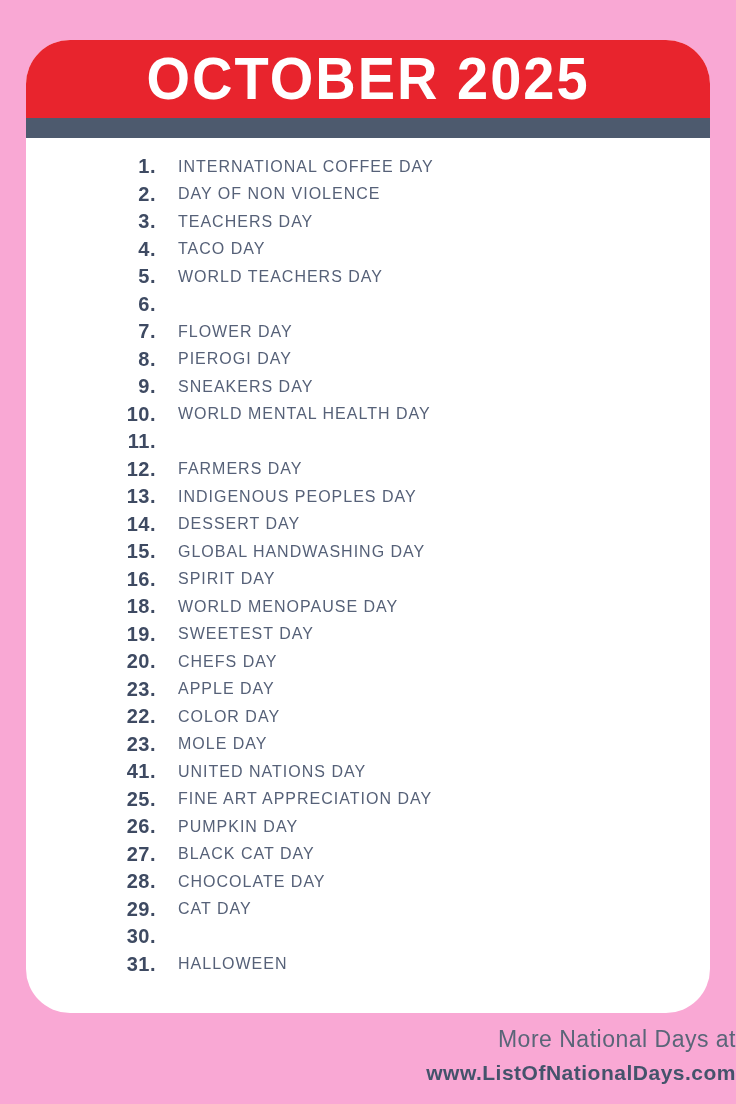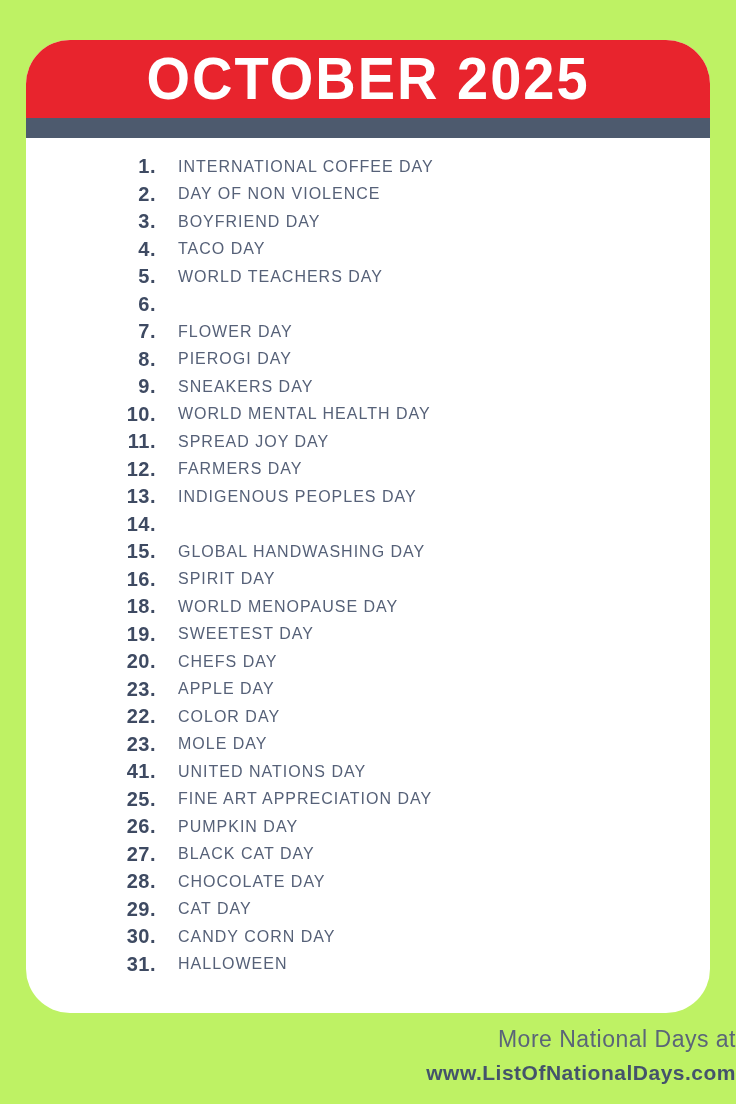--- a/index.html
+++ b/index.html
@@ -9,21 +9,21 @@
   body {
     width: 736px;
     height: 1104px;
     font-family: "Liberation Sans", sans-serif;
     overflow: hidden;
   }
   .page {
     position: relative;
     width: 736px;
     height: 1104px;
-    background: #bef264;
+    background: #f9a8d4;
   }
   .card {
     position: absolute;
     left: 26px;
     top: 40px;
     width: 684px;
     height: 973px;
     background: #ffffff;
     border-radius: 44px;
     overflow: hidden;
@@ -111,21 +111,21 @@
         <div class="row">
           <span class="num">1.</span>
           <span class="name">INTERNATIONAL COFFEE DAY</span>
         </div>
         <div class="row">
           <span class="num">2.</span>
           <span class="name">DAY OF NON VIOLENCE</span>
         </div>
         <div class="row">
           <span class="num">3.</span>
-          <span class="name">BOYFRIEND DAY</span>
+          <span class="name">TEACHERS DAY</span>
         </div>
         <div class="row">
           <span class="num">4.</span>
           <span class="name">TACO DAY</span>
         </div>
         <div class="row">
           <span class="num">5.</span>
           <span class="name">WORLD TEACHERS DAY</span>
         </div>
         <div class="row">
@@ -142,32 +142,32 @@
         <div class="row">
           <span class="num">9.</span>
           <span class="name">SNEAKERS DAY</span>
         </div>
         <div class="row">
           <span class="num">10.</span>
           <span class="name">WORLD MENTAL HEALTH DAY</span>
         </div>
         <div class="row">
           <span class="num">11.</span>
-          <span class="name">SPREAD JOY DAY</span>
         </div>
         <div class="row">
           <span class="num">12.</span>
           <span class="name">FARMERS DAY</span>
         </div>
         <div class="row">
           <span class="num">13.</span>
           <span class="name">INDIGENOUS PEOPLES DAY</span>
         </div>
         <div class="row">
           <span class="num">14.</span>
+          <span class="name">DESSERT DAY</span>
         </div>
         <div class="row">
           <span class="num">15.</span>
           <span class="name">GLOBAL HANDWASHING DAY</span>
         </div>
         <div class="row">
           <span class="num">16.</span>
           <span class="name">SPIRIT DAY</span>
         </div>
         <div class="row">
@@ -213,21 +213,20 @@
         <div class="row">
           <span class="num">28.</span>
           <span class="name">CHOCOLATE DAY</span>
         </div>
         <div class="row">
           <span class="num">29.</span>
           <span class="name">CAT DAY</span>
         </div>
         <div class="row">
           <span class="num">30.</span>
-          <span class="name">CANDY CORN DAY</span>
         </div>
         <div class="row">
           <span class="num">31.</span>
           <span class="name">HALLOWEEN</span>
         </div>
       </div>
   </div>
   <div class="footer">
     <div class="tagline">More National Days at</div>
     <div class="url">www.ListOfNationalDays.com</div>

